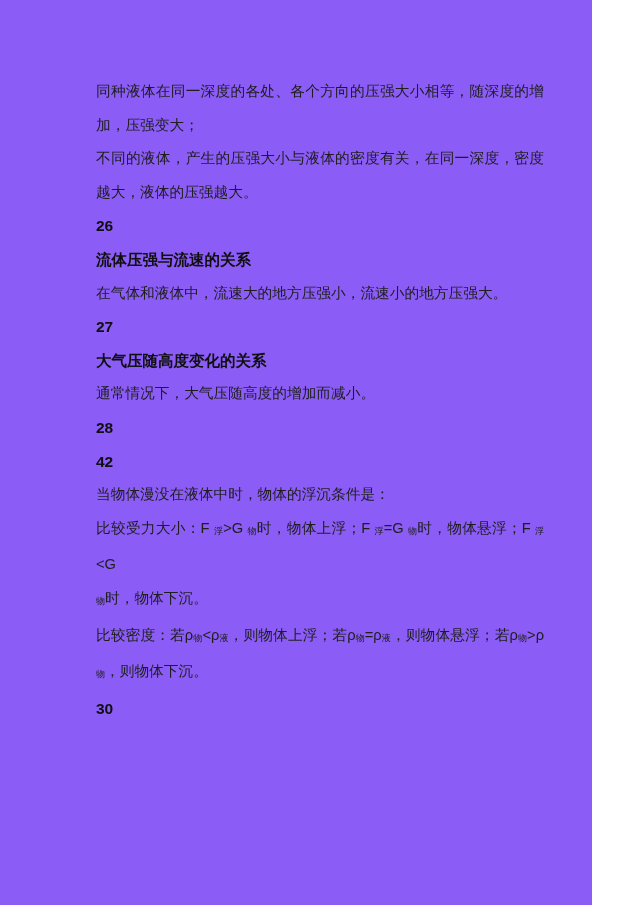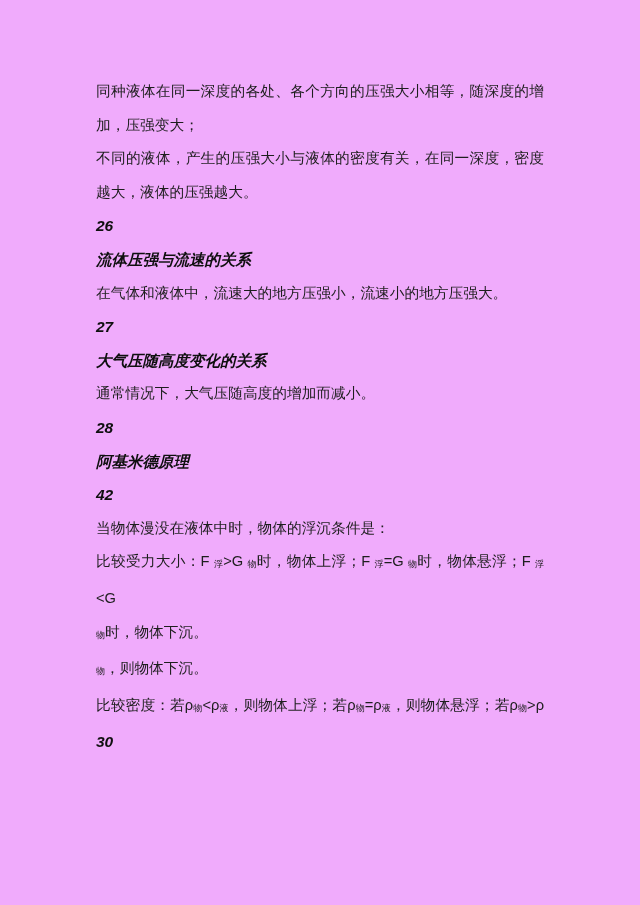--- a/index.html
+++ b/index.html
@@ -5,23 +5,23 @@
   * { margin: 0; padding: 0; box-sizing: border-box; }
   html, body { background: #ffffff; }
   body {
     width: 640px;
     height: 905px;
     overflow: hidden;
     font-family: "Liberation Sans", sans-serif;
     -webkit-font-smoothing: antialiased;
   }
   .page {
-    width: 640px;
+    width: 592px;
     height: 905px;
-    background: #f0abfc;
+    background: #8b5cf6;
     position: relative;
   }
   .doc {
     position: absolute;
     top: 75px;
     left: 96px;
     width: 448px;
     color: #1e1e1e;
     font-size: 14.7px;
     line-height: 33.6px;
@@ -33,21 +33,20 @@
   .line.justify {
     white-space: normal;
     text-align: justify;
     text-align-last: justify;
   }
   .line.number,
   .line.heading {
     font-weight: 700;
     color: #0f0f0f;
     font-size: 15.5px;
-    font-style: italic;
   }
   .sub {
     font-size: 9px;
     vertical-align: -1px;
   }
 </style>
 </head>
 <body>
 
 <div class="page">
@@ -56,22 +55,21 @@
       <div class="line body"><span>加，压强变大；</span></div>
       <div class="line body justify"><span>不同的液体，产生的压强大小与液体的密度有关，在同一深度，密度</span></div>
       <div class="line body"><span>越大，液体的压强越大。</span></div>
       <div class="line number"><span>26</span></div>
       <div class="line heading"><span>流体压强与流速的关系</span></div>
       <div class="line body"><span>在气体和液体中，流速大的地方压强小，流速小的地方压强大。</span></div>
       <div class="line number"><span>27</span></div>
       <div class="line heading"><span>大气压随高度变化的关系</span></div>
       <div class="line body"><span>通常情况下，大气压随高度的增加而减小。</span></div>
       <div class="line number"><span>28</span></div>
-      <div class="line heading"><span>阿基米德原理</span></div>
       <div class="line number"><span>42</span></div>
       <div class="line body"><span>当物体漫没在液体中时，物体的浮沉条件是：</span></div>
       <div class="line body justify"><span>比较受力大小：F </span><span class="sub">浮</span><span>&gt;G </span><span class="sub">物</span><span>时，物体上浮；F </span><span class="sub">浮</span><span>=G </span><span class="sub">物</span><span>时，物体悬浮；F </span><span class="sub">浮</span><span>&lt;G</span></div>
       <div class="line body"><span class="sub">物</span><span>时，物体下沉。</span></div>
+      <div class="line body justify"><span>比较密度：若ρ</span><span class="sub">物</span><span>&lt;ρ</span><span class="sub">液</span><span>，则物体上浮；若ρ</span><span class="sub">物</span><span>=ρ</span><span class="sub">液</span><span>，则物体悬浮；若ρ</span><span class="sub">物</span><span>&gt;ρ</span></div>
       <div class="line body"><span class="sub">物</span><span>，则物体下沉。</span></div>
-      <div class="line body justify"><span>比较密度：若ρ</span><span class="sub">物</span><span>&lt;ρ</span><span class="sub">液</span><span>，则物体上浮；若ρ</span><span class="sub">物</span><span>=ρ</span><span class="sub">液</span><span>，则物体悬浮；若ρ</span><span class="sub">物</span><span>&gt;ρ</span></div>
       <div class="line number"><span>30</span></div>
     </div>
 </div>
 
 </body></html>

